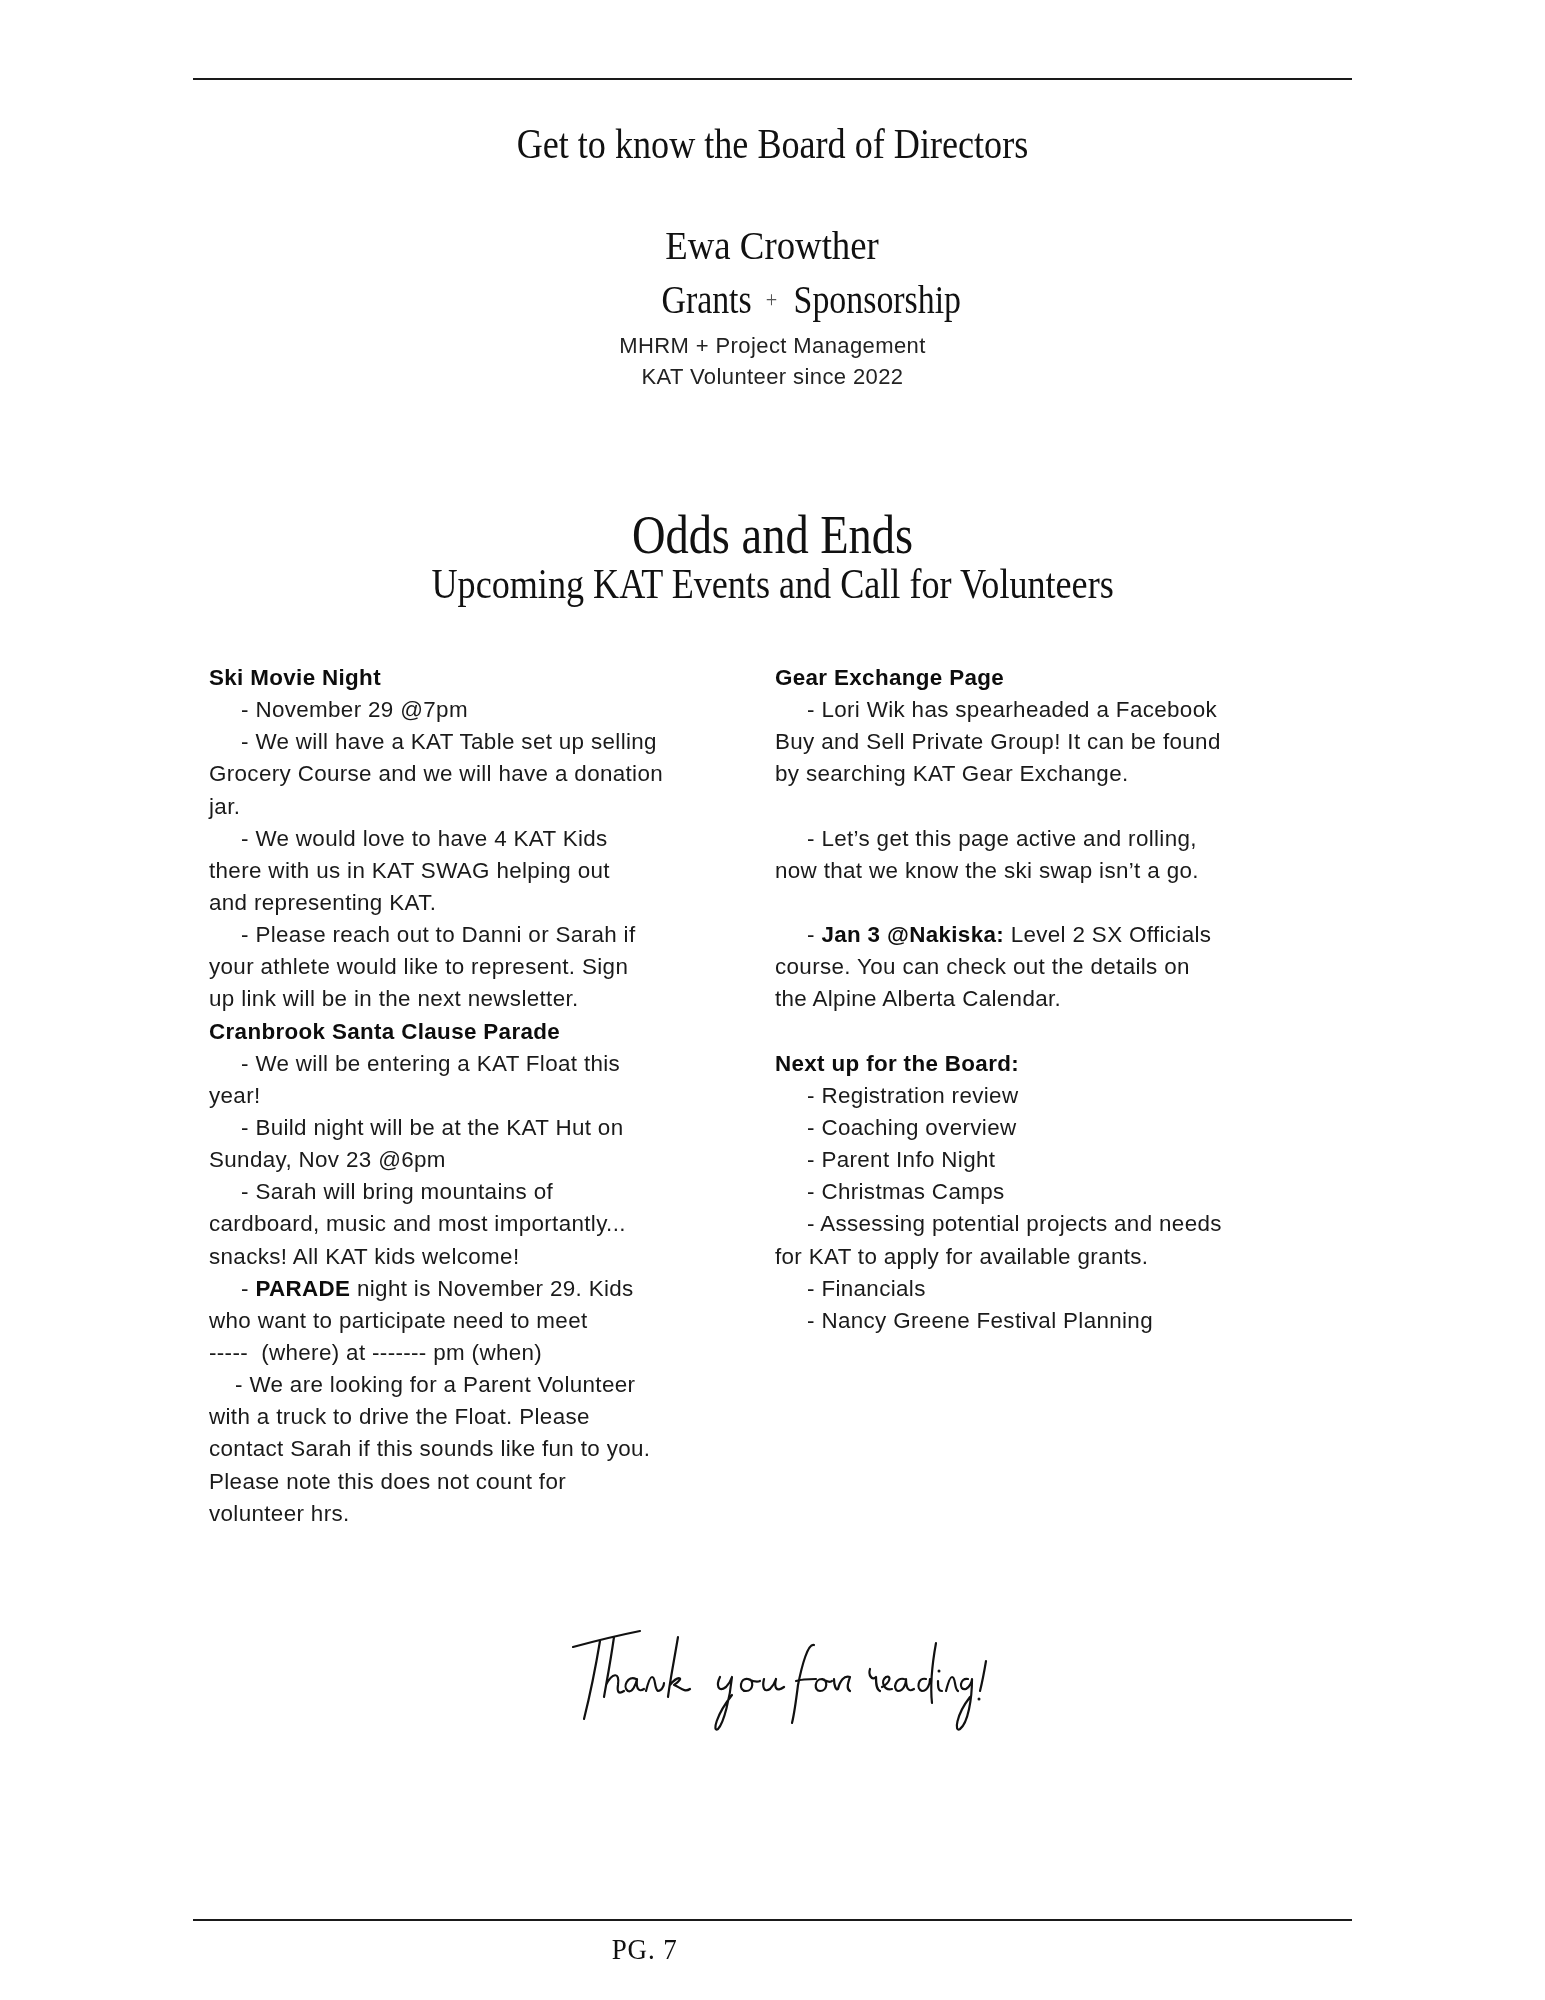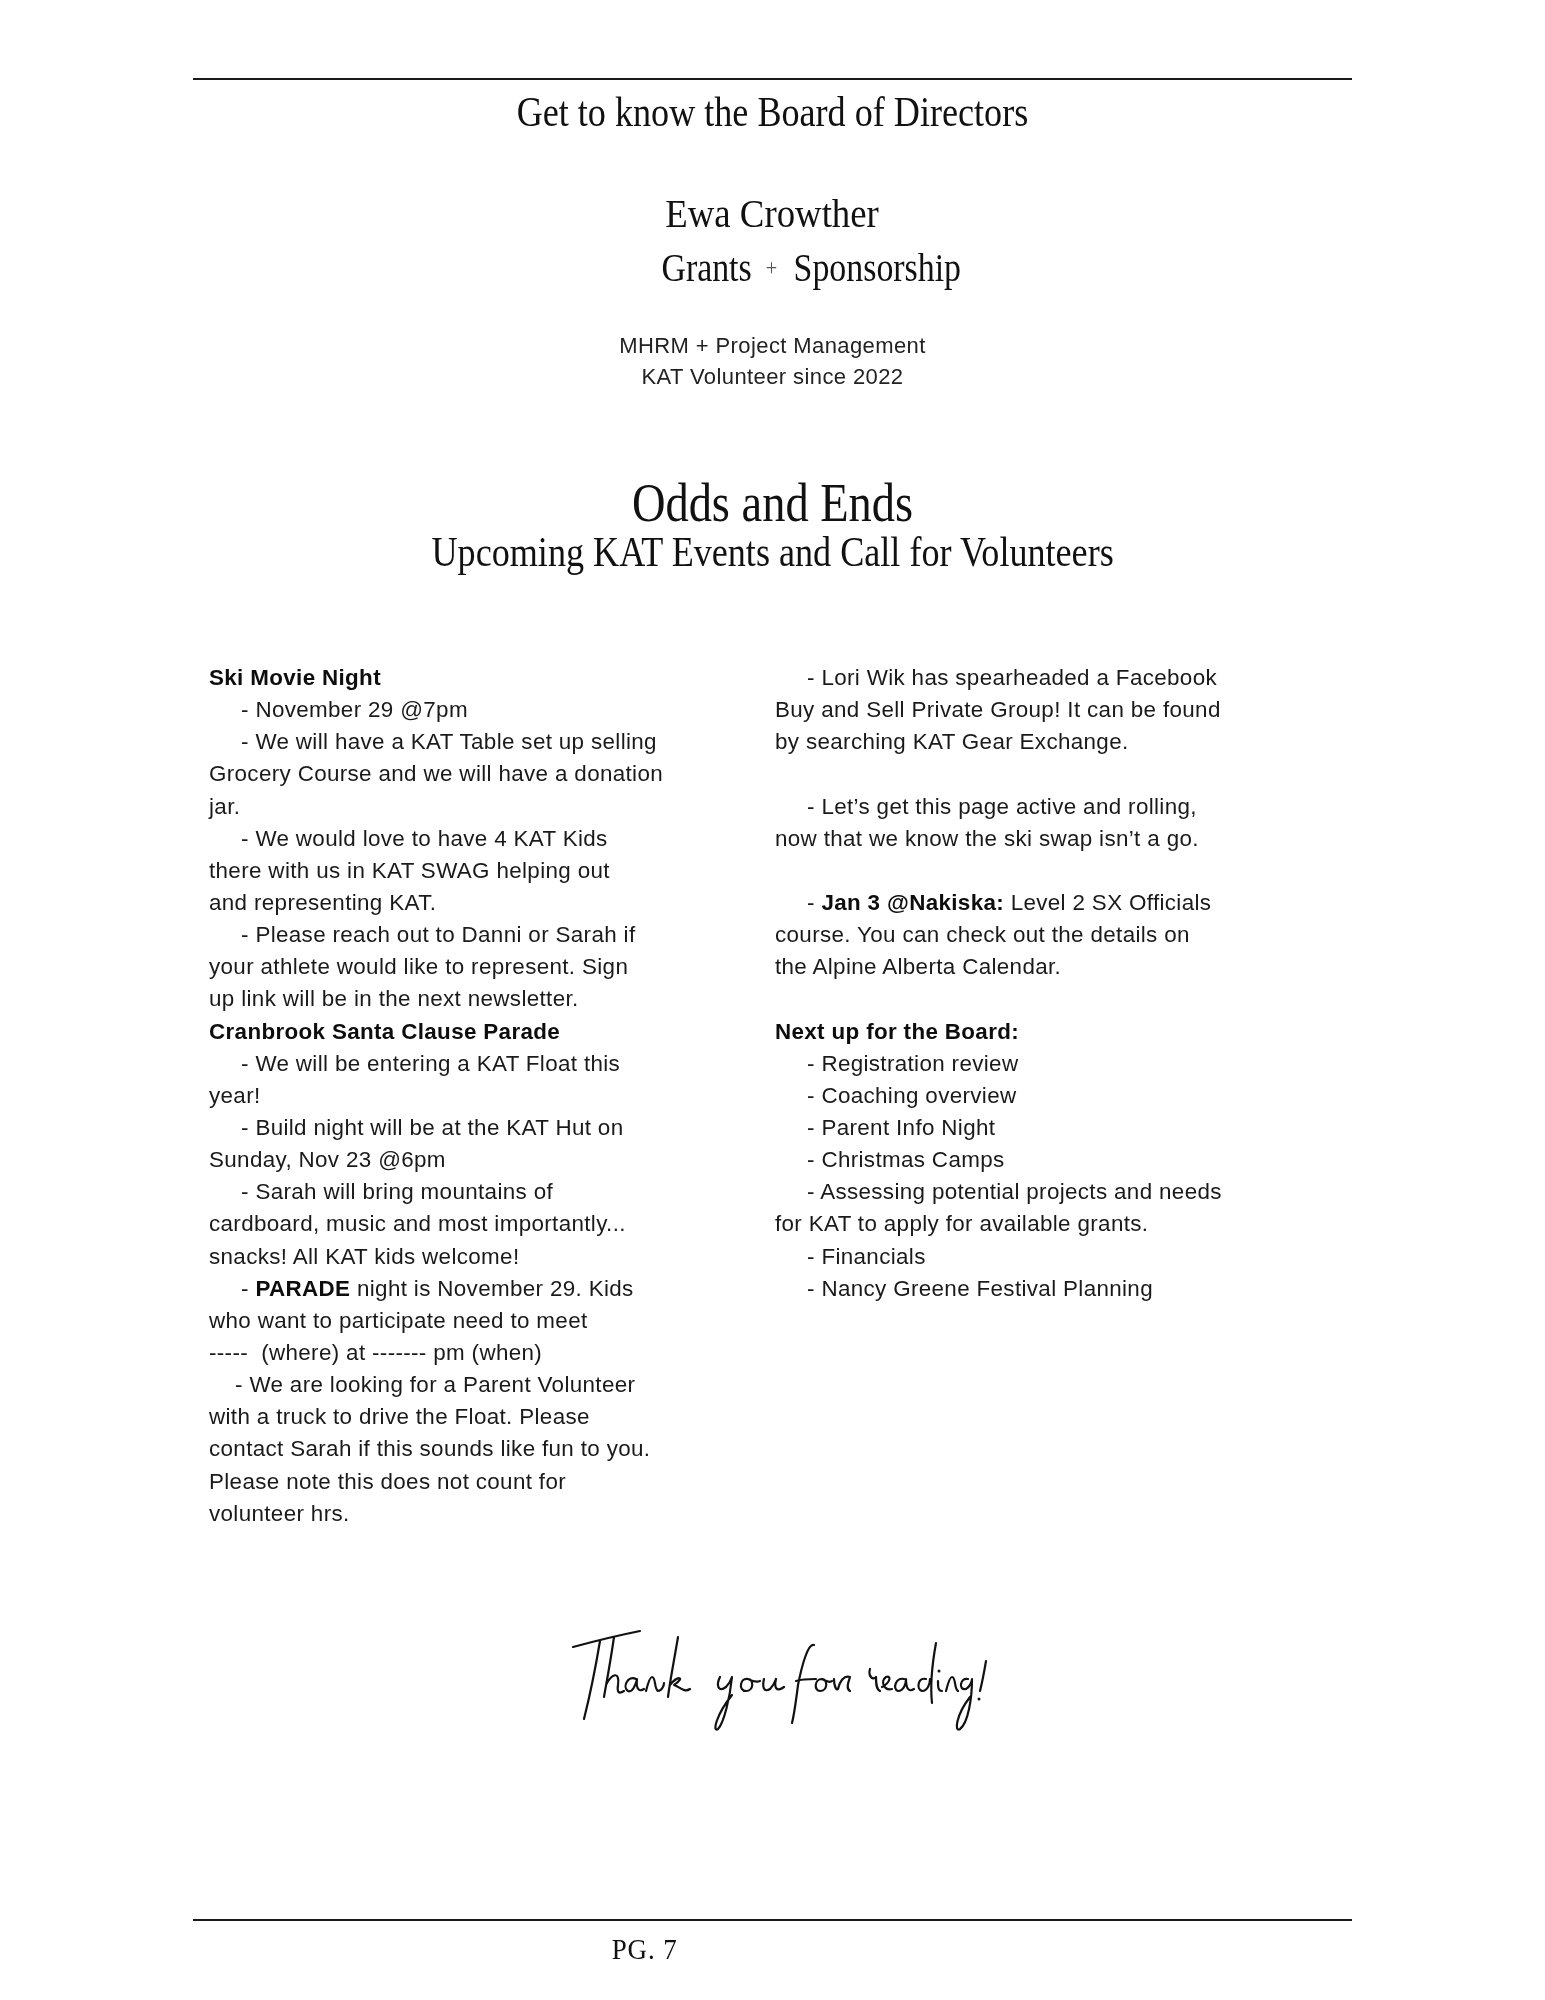--- a/index.html
+++ b/index.html
@@ -2,21 +2,21 @@
 <html><head>
 <meta charset="utf-8">
 <style>
   html, body { margin: 0; padding: 0; background: #ffffff; }
   body { width: 1545px; height: 2000px; position: relative; overflow: hidden; color: #111111; }
   .rule { position: absolute; left: 193px; width: 1159px; height: 2px; background: #1a1a1a; }
   .rule.top { top: 78px; }
   .rule.bottom { top: 1919px; }
   .serif-head {
     position: absolute; left: 0; width: 1545px; text-align: center;
-    font-family: "Liberation Serif", serif; color: #111111; white-space: nowrap;
+    font-family: "Liberation Serif", serif; color: #111111; white-space: nowrap; margin-top: 32px;
   }
   .serif-head span { display: inline-block; transform-origin: center; }
   #h-board { top: 88px; font-size: 42px; }
   #h-board span { transform: scaleX(0.86); }
   #h-name { top: 190px; font-size: 40px; }
   #h-name span { transform: scaleX(0.92); }
   #h-role { top: 244px; font-size: 40px; padding-left: 40px; }
   #h-role span { transform: scaleX(0.92); }
   #h-role .plus { font-size: 24px; color: #555; vertical-align: 6px; }
   #h-odds { top: 472px; font-size: 54px; }
@@ -87,20 +87,21 @@
     <div class="line"><span class="ind s"></span><span>- We are looking for a Parent Volunteer</span></div>
     <div class="line">with a truck to drive the Float. Please</div>
     <div class="line">contact Sarah if this sounds like fun to you.</div>
     <div class="line">Please note this does not count for</div>
     <div class="line">volunteer hrs.</div>
   </div>
 </div>
 
 <div class="col" id="col-right">
   <div>
+    <div class="line b">Gear Exchange Page</div>
     <div class="line"><span class="ind"></span><span>- Lori Wik has spearheaded a Facebook</span></div>
     <div class="line">Buy and Sell Private Group! It can be found</div>
     <div class="line">by searching KAT Gear Exchange.</div>
     <div class="line"></div>
     <div class="line"><span class="ind"></span><span>- Let’s get this page active and rolling,</span></div>
     <div class="line">now that we know the ski swap isn’t a go.</div>
     <div class="line"></div>
   </div>
   <div>
     <div class="line"><span class="ind"></span><span>- </span><span class="b">Jan 3 @Nakiska:</span><span> Level 2 SX Officials</span></div>

